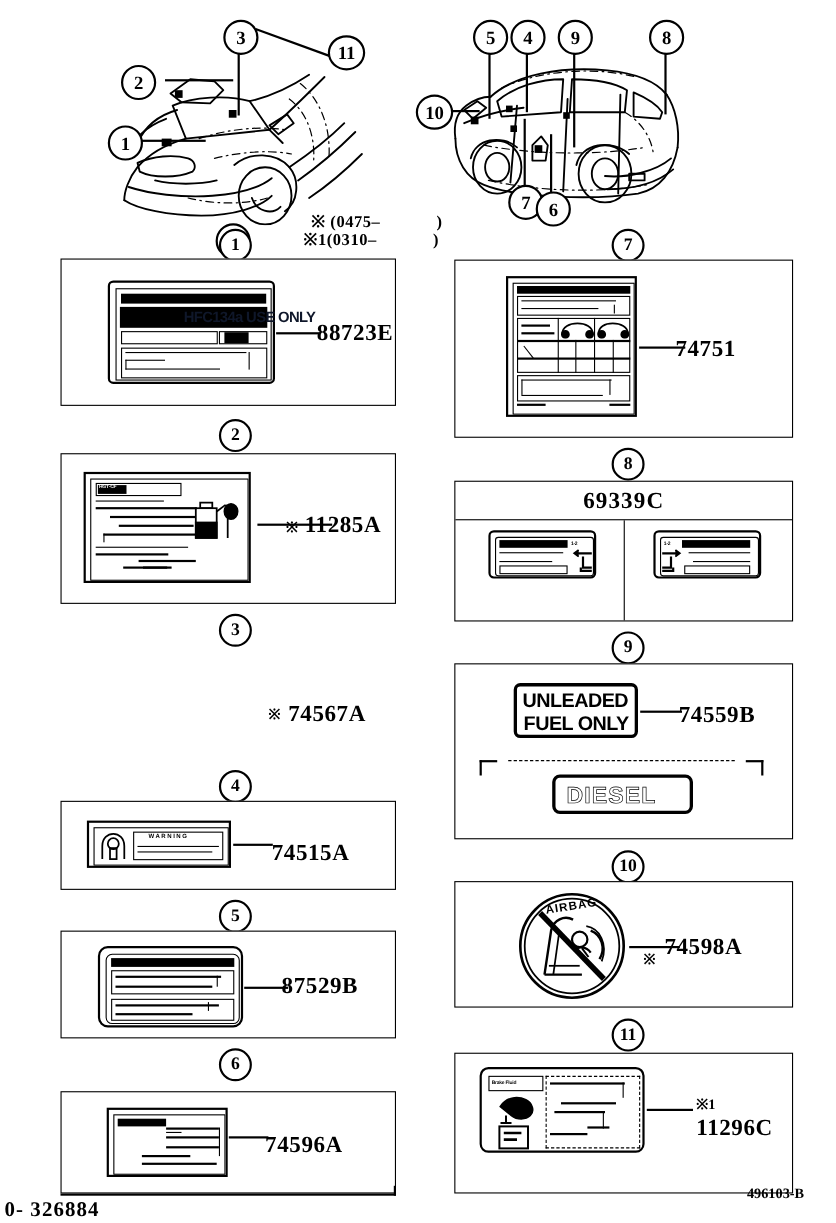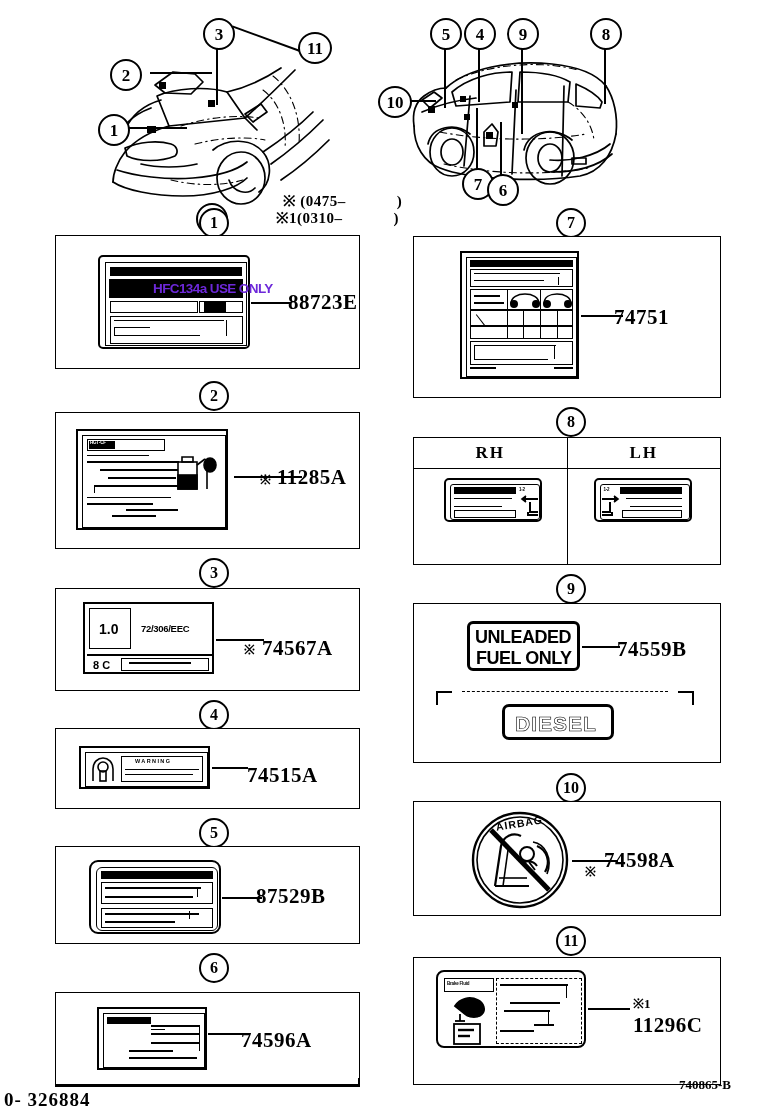--- a/index.html
+++ b/index.html
@@ -308,21 +308,21 @@
     <div class="date-note" style="left:283px; top:190px;">※ (0475–            )</div>
     <div class="date-note" style="left:276px; top:207px;">※1(0310–            )</div>
   </div>
 
   <div class="panel-index" style="left:199px; top:208px;">1</div>
   <div class="panel" style="left:55px; top:235px; width:305px; height:134px;">
     <div class="sticker" style="left:42px; top:19px; width:152px; height:94px; border-radius:5px;">
       <div class="sticker-inner" style="left:5px; top:5px; width:142px; height:84px;"></div>
       <div class="bar" style="left:10px; top:10px; width:132px; height:9px;"></div>
       <div class="bar" style="left:9px; top:22px; width:134px; height:19px;"></div>
-      <div class="lbl-text" style="left:11px; top:25px; font-size:13.5px; color:#6d28d9; letter-spacing:-0.6px;padding-left:42px;">HFC134a USE ONLY</div>
+      <div class="lbl-text" style="left:25px; top:25px; font-size:13.5px; color:#0f172a; letter-spacing:-0.6px;padding-left:42px;">HFC134a USE ONLY</div>
       <div class="sticker-inner" style="left:10px; top:44px; width:88px; height:12px;"></div>
       <div class="sticker-inner" style="left:99px; top:44px; width:44px; height:12px;"></div>
       <div class="bar" style="left:104px; top:45px; width:22px; height:10px;"></div>
       <div class="sticker-inner" style="left:10px; top:59px; width:133px; height:28px;"></div>
       <div class="hairline" style="left:14px; top:63px; width:110px;"></div>
       <div class="hairline" style="left:14px; top:70px; width:36px;"></div>
       <div class="hairline" style="left:14px; top:78px; width:86px;"></div>
       <div class="vline" style="left:14px; top:70px; height:9px;"></div>
       <div class="vline" style="left:126px; top:63px; height:16px;"></div>
     </div>
@@ -360,32 +360,20 @@
           <ellipse cx="36" cy="10" rx="6" ry="7" fill="#000"></ellipse>
         </g>
       </svg>
     </div>
     <div class="pn-line" style="left:178px; top:63px; width:68px;"></div>
   </div>
   <div class="ast" style="left:260px; top:470px;">※</div>
   <div class="partnum" style="left:277px; top:465px;">11285A</div>
 
   <div class="panel-index" style="left:199px; top:558px;">3</div>
-  <div class="panel" style="left:55px; top:588px; width:305px; height:103px;">
-    <div class="sticker" style="left:27px; top:13px; width:131px; height:72px;">
-      <div class="sticker-inner" style="left:4px; top:4px; width:42px; height:41px;"></div>
-      <div class="lbl-text" style="left:14px; top:18px; font-size:14px;">1.0</div>
-      <div class="lbl-text" style="left:56px; top:20px; font-size:9.5px; letter-spacing:-0.3px;">72/306/EEC</div>
-      <div class="hairline2" style="left:2px; top:50px; width:127px;"></div>
-      <div class="lbl-text" style="left:8px; top:56px; font-size:11px;">8 C</div>
-      <div class="sticker-inner" style="left:36px; top:54px; width:88px; height:13px;"></div>
-      <div class="hairline2" style="left:44px; top:58px; width:62px;"></div>
-    </div>
-    <div class="pn-line" style="left:160px; top:50px; width:48px;"></div>
-  </div>
   <div class="ast" style="left:244px; top:640px;">※</div>
   <div class="partnum" style="left:262px; top:636px;">74567A</div>
 
   <div class="panel-index" style="left:199px; top:700px;">4</div>
   <div class="panel" style="left:55px; top:728px; width:305px; height:81px;">
     <div class="sticker" style="left:23px; top:17px; width:131px; height:43px;">
       <div class="sticker-inner" style="left:4px; top:4px; width:123px; height:35px;"></div>
 
       <svg class="abs" style="left:8px; top:7px;" width="28" height="29" viewBox="0 0 28 29">
         <g fill="none" stroke="#000" stroke-width="1.6">
@@ -481,24 +469,21 @@
       <div class="vline" style="left:92px; top:92px; height:14px;"></div>
       <div class="hairline2" style="left:8px; top:114px; width:26px;"></div>
       <div class="hairline2" style="left:92px; top:114px; width:19px;"></div>
     </div>
     <div class="pn-line" style="left:167px; top:78px; width:42px;"></div>
   </div>
   <div class="partnum" style="left:614px; top:305px;">74751</div>
 
   <div class="panel-index" style="left:556px; top:407px;">8</div>
   <div class="tbl" style="left:413px; top:437px; width:308px; height:128px;">
-    <div class="tbl-sub">
-      <div>RH</div>
-      <div>LH</div>
-    </div>
+    <div class="tbl-head">69339C</div>
     <div class="tbl-body">
       <div>
         <div class="sticker" style="left:30px; top:9px; width:98px; height:44px; border-radius:5px;">
           <div class="sticker-inner" style="left:4px; top:4px; width:90px; height:36px; border-radius:3px;"></div>
           <div class="bar" style="left:8px; top:7px; width:62px; height:7px;"></div>
           <div class="tiny-text" style="left:73px; top:8px;">1-2</div>
           <div class="hairline" style="left:8px; top:18px; width:58px;"></div>
           <div class="hairline" style="left:8px; top:26px; width:48px;"></div>
           <div class="sticker-inner" style="left:8px; top:30px; width:62px; height:8px;"></div>
           <svg class="abs" style="left:70px; top:14px;" width="24" height="24" viewBox="0 0 24 24">
@@ -540,21 +525,21 @@
     </div>
     <div class="pn-line" style="left:168px; top:42px; width:38px;"></div>
 
     <div class="abs" style="left:22px; top:87px; width:258px; height:58px;">
       <div class="frame-line" style="left:0; top:0; width:16px; height:2px;"></div>
       <div class="frame-line" style="left:0; top:0; width:2px; height:14px;"></div>
       <div class="frame-line" style="right:0; top:0; width:16px; height:2px;"></div>
       <div class="frame-line" style="right:0; top:0; width:2px; height:14px;"></div>
       <div class="frame-line" style="left:26px; top:0; width:206px; height:1px; background:transparent; border-top:1.4px dashed #000;"></div>
     </div>
-    <div class="sticker" style="left:88px; top:100px; width:112px; height:36px; border-radius:7px; border-width:3px;">
+    <div class="sticker" style="left:88px; top:100px; width:128px; height:36px; border-radius:7px; border-width:3px;">
       <div class="lbl-text" style="left:10px; top:6px; font-size:21px; letter-spacing:1px; -webkit-text-stroke:0.6px #000; color:#fff;">DIESEL</div>
     </div>
   </div>
   <div class="partnum" style="left:617px; top:637px;">74559B</div>
 
   <div class="panel-index" style="left:556px; top:773px;">10</div>
   <div class="panel" style="left:413px; top:801px; width:308px; height:115px;">
     <svg class="abs" style="left:55px; top:8px;" width="102" height="100" viewBox="0 0 102 100">
       <g fill="none" stroke="#000">
         <circle cx="51" cy="50" r="47" stroke-width="2.4"></circle>
@@ -607,15 +592,15 @@
       <div class="hairline2" style="left:96px; top:52px; width:20px;"></div>
     </div>
     <div class="pn-line" style="left:174px; top:50px; width:42px;"></div>
   </div>
   <div class="ast" style="left:633px; top:994px;">※1</div>
   <div class="partnum" style="left:633px; top:1013px;">11296C</div>
 
   <div class="frame-line" style="left:55px; top:1085px; width:305px; height:2px;"></div>
   <div class="frame-line" style="left:358px; top:1078px; width:2px; height:9px;"></div>
   <div class="footer-code" style="left:4px; top:1089px; font-size:19px; letter-spacing:1px;">0- 326884</div>
-  <div class="footer-code" style="left:679px; top:1077px; font-size:13px;">740865-B</div>
+  <div class="footer-code" style="left:679px; top:1077px; font-size:13px;">496103-B</div>
 
 </div>
 
 </body></html>

